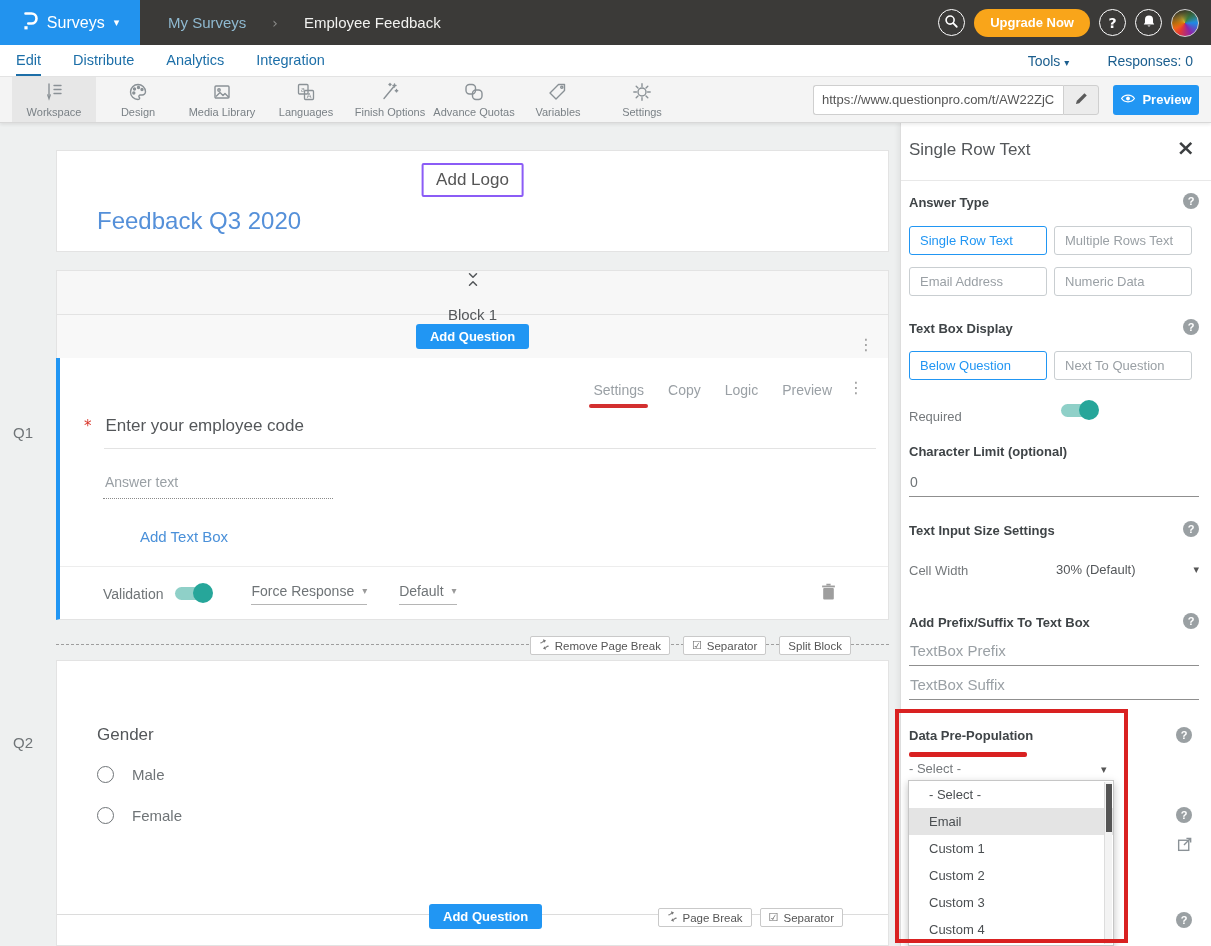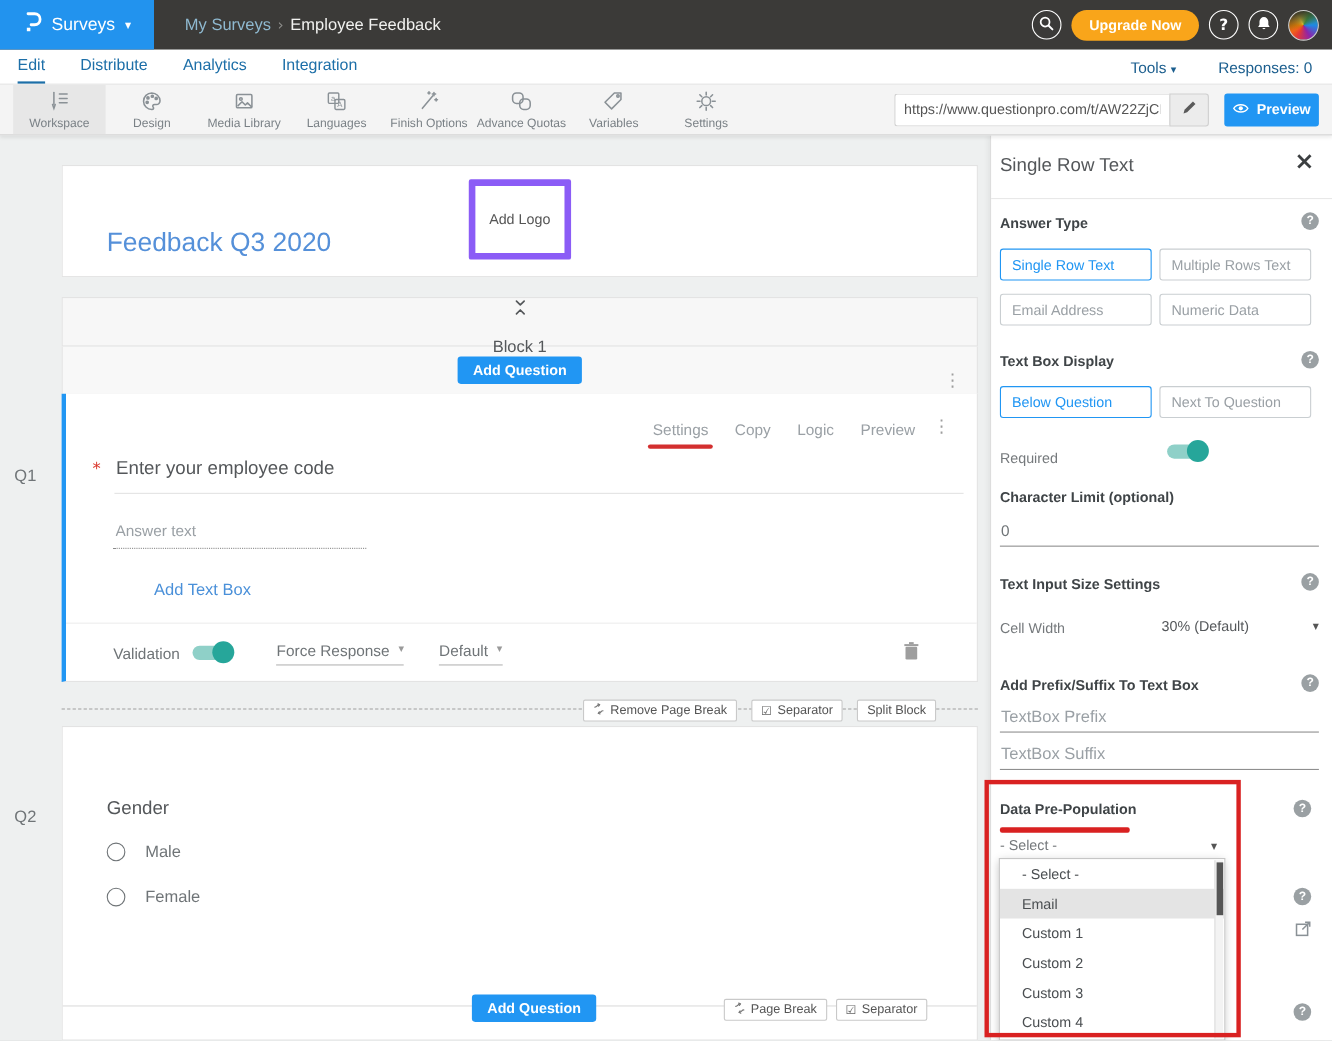--- a/index.html
+++ b/index.html
@@ -5,21 +5,21 @@
   * { margin:0; padding:0; box-sizing:border-box; }
   body { font-family:"Liberation Sans","DejaVu Sans",sans-serif; background:#ddd; }
   .glyph { font-family:"DejaVu Sans",sans-serif; }
   .app { position:relative; width:1211px; height:946px; background:#eef0f0; overflow:hidden; }
 
   
   .topbar { position:absolute; top:0; left:0; width:100%; height:45px; background:#3b3a38; display:flex; align-items:center; z-index:30; }
   .logo-box { width:140px; height:45px; background:#2293ee; display:flex; align-items:center; justify-content:center; gap:9px; color:#fff; cursor:pointer; }
   .logo-box .product { font-size:16px; }
   .logo-box .caret { font-size:11px; }
-  .crumbs { display:flex; align-items:center; gap:6px; margin-left:28px; font-size:15px; }
+  .crumbs { display:flex; align-items:center; gap:26px; margin-left:28px; font-size:15px; }
   .crumb-parent { color:#8fb9d0; cursor:pointer; }
   .crumb-sep { color:#8b8b89; font-size:14px; }
   .crumb-current { color:#f2f2f0; }
   .top-right { margin-left:auto; display:flex; align-items:center; gap:9px; margin-right:12px; }
   .circle-btn { width:27px; height:27px; border:1.5px solid #fff; border-radius:50%; display:flex; align-items:center; justify-content:center; color:#fff; font-weight:bold; font-size:14px; cursor:pointer; }
   .upgrade { height:28px; padding:0 16px; border-radius:14px; background:#f9a51a; color:#fff; font-size:13px; font-weight:bold; display:flex; align-items:center; cursor:pointer; }
   .avatar { width:28px; height:28px; border-radius:50%; border:1.5px solid #cfcfcf; background:
       linear-gradient(160deg, rgba(40,40,40,.85) 15%, rgba(40,40,40,0) 55%),
       conic-gradient(from 210deg,#e53935,#fb8c00,#fdd835,#43a047,#1e88e5,#8e24aa,#e53935); cursor:pointer; }
 
@@ -39,21 +39,21 @@
   .tool svg { display:block; }
   .url-group { margin-left:auto; align-self:center; display:flex; align-items:center; margin-right:12px; }
   .url-input { width:250px; height:30px; border:1px solid #cfcfcf; border-right:none; border-radius:3px 0 0 3px; padding:0 8px; font-size:13px; color:#555; background:#fff; font-family:inherit; }
   .url-edit { width:36px; height:30px; background:#ececec; border:1px solid #cfcfcf; border-radius:0 3px 3px 0; display:flex; align-items:center; justify-content:center; cursor:pointer; }
   .preview-btn { margin-left:14px; width:86px; height:30px; background:#2196f3; border-radius:3px; color:#fff; font-size:13px; font-weight:bold; display:flex; align-items:center; justify-content:center; gap:6px; cursor:pointer; }
 
   
   .q-gutter-label { position:absolute; color:#6f7477; font-size:15px; z-index:2; }
   .card { position:absolute; background:#fff; border:1px solid #e3e3e3; }
   .card-title-area { left:56px; top:150px; width:833px; height:102px; }
-  .add-logo { position:absolute; top:12px; left:50%; transform:translateX(-50%); background:#fff; border:6px solid #8b5cf6; border-radius:2px; padding:23px 13px; font-size:13px; color:#555; cursor:pointer; }
+  .add-logo { position:absolute; top:12px; left:50%; transform:translateX(-50%); background:#fff; border:2px solid #8b5cf6; border-radius:2px; padding:5px 13px; font-size:17px; color:#555; cursor:pointer; }
   .survey-title { position:absolute; left:40px; top:56px; font-size:24px; font-weight:300; color:#5590d9; }
 
   .block-header { position:absolute; left:56px; top:270px; width:833px; height:45px; background:#f7f7f7; border:1px solid #e3e3e3; display:flex; align-items:center; padding:0 14px; gap:14px; z-index:3;flex-direction:column; }
   .block-header .label { font-size:15px; color:#54575a; }
   .kebab { margin-left:auto; color:#9e9e9e; font-size:16px; letter-spacing:0; cursor:pointer; line-height:1; }
   .addq-row { position:absolute; left:56px; top:315px; width:833px; height:43px; background:#f8f8f8; border-left:1px solid #e3e3e3; border-right:1px solid #e3e3e3; display:flex; align-items:center; justify-content:center; }
   .btn-blue { background:#2196f3; color:#fff; font-size:13px; font-weight:bold; padding:5px 14px; border-radius:3px; cursor:pointer; }
 
   .q1-card { position:absolute; left:56px; top:358px; width:833px; height:262px; background:#fff; border-left:4px solid #2196f3; border-right:1px solid #e3e3e3; border-bottom:1px solid #e3e3e3; z-index:2; }
   .q-tabs { position:absolute; top:24px; right:56px; display:flex; gap:24px; font-size:14px; color:#9aa0a5; }

